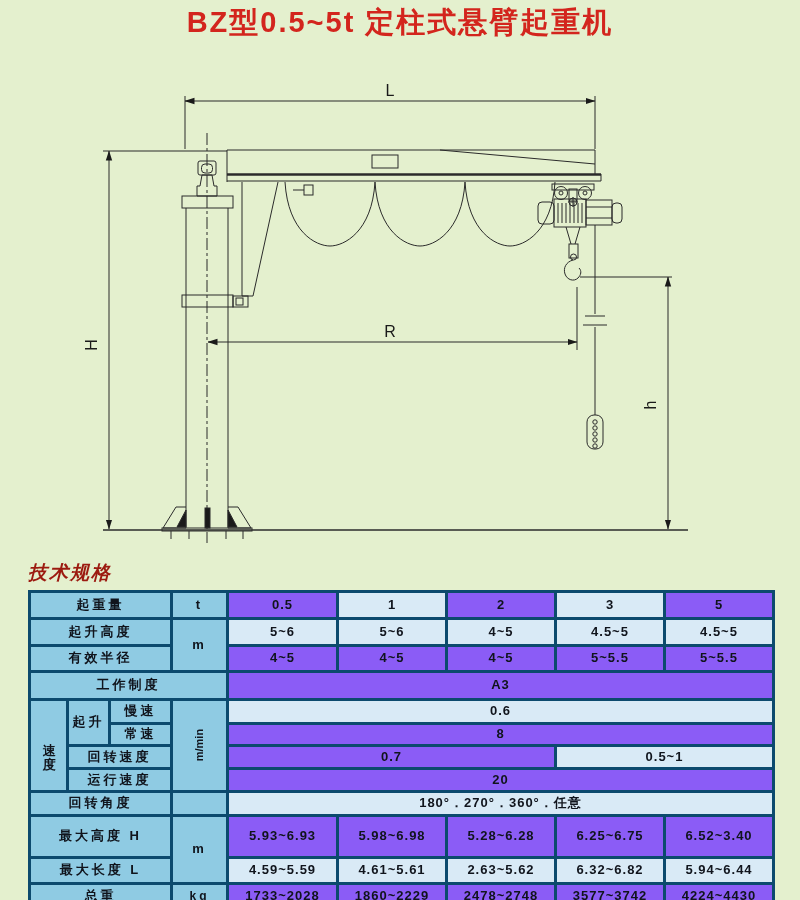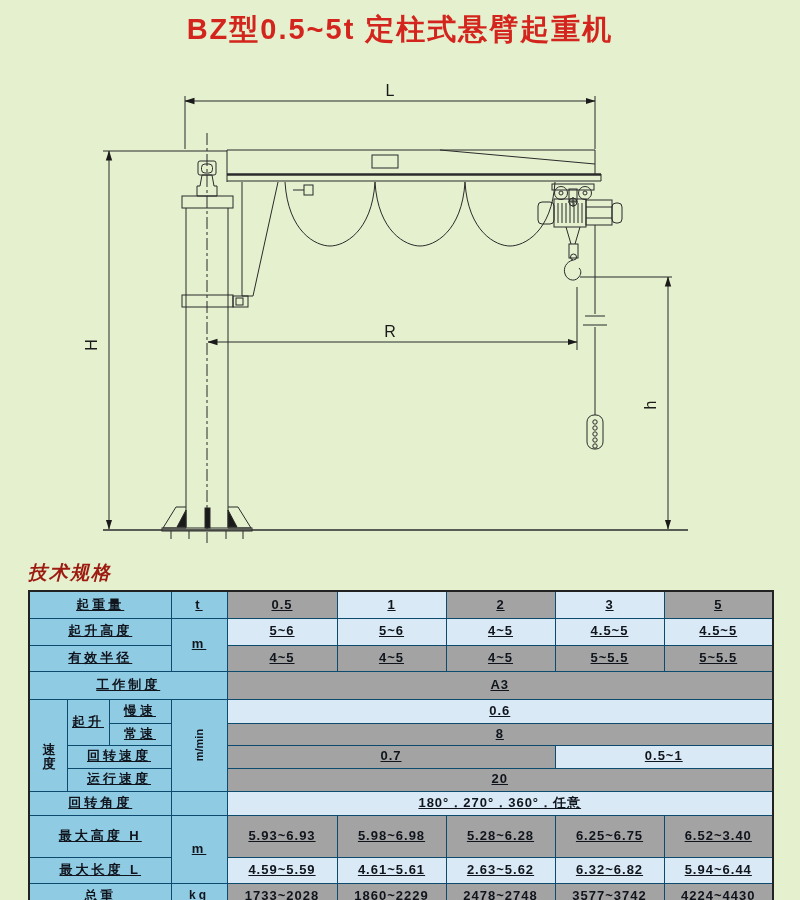--- a/index.html
+++ b/index.html
@@ -2,42 +2,41 @@
 <html><head>
 <meta charset="utf-8">
 <style>
   html,body{margin:0;padding:0;}
   body{
     position:relative;width:800px;height:900px;overflow:hidden;
     background:#e4f0ce;
     font-family:"Liberation Sans",sans-serif;
   }
   .main-title{
-    position:absolute;top:10px;left:0;width:800px;text-align:center;
+    position:absolute;top:3px;left:0;width:800px;text-align:center;
     font-size:29px;font-weight:bold;color:#d3251d;letter-spacing:2px;
   }
   .drawing-svg{position:absolute;top:0;left:0;}
   .drawing-svg text{font-family:"Liberation Sans",sans-serif;font-size:16px;fill:#1a1a1a;}
   .section-title{
     position:absolute;top:560px;left:28px;
     font-size:19px;font-weight:bold;color:#9c1a10;letter-spacing:2px;font-style:italic;
   }
   .table-wrap{position:absolute;top:590px;left:28px;}
   table.spec{
     border-collapse:collapse;table-layout:fixed;width:744px;
     border:2px solid #222;
   }
   table.spec td{
-    border:1px solid #0c4a6e;text-align:center;vertical-align:middle;
+    border:3px solid #0c4a6e;text-align:center;vertical-align:middle;
     font-size:13px;font-weight:bold;color:#10141c;padding:0;line-height:1.1;
     overflow:hidden;
-    text-decoration:underline;
   }
   td.hdr{background:#8fcbe3;letter-spacing:3px;}
-  td.g{background:#a3a3a3;letter-spacing:1px;}
+  td.g{background:#8b5cf6;letter-spacing:1px;}
   td.b{background:#d9eaf6;letter-spacing:1px;}
   .vtext{
     writing-mode:vertical-lr;text-orientation:upright;
     display:inline-block;letter-spacing:13px;margin-top:4px;
   }
   .rot{
     display:inline-block;transform:rotate(-90deg);white-space:nowrap;
     font-size:11px;letter-spacing:0;
   }
 </style>

